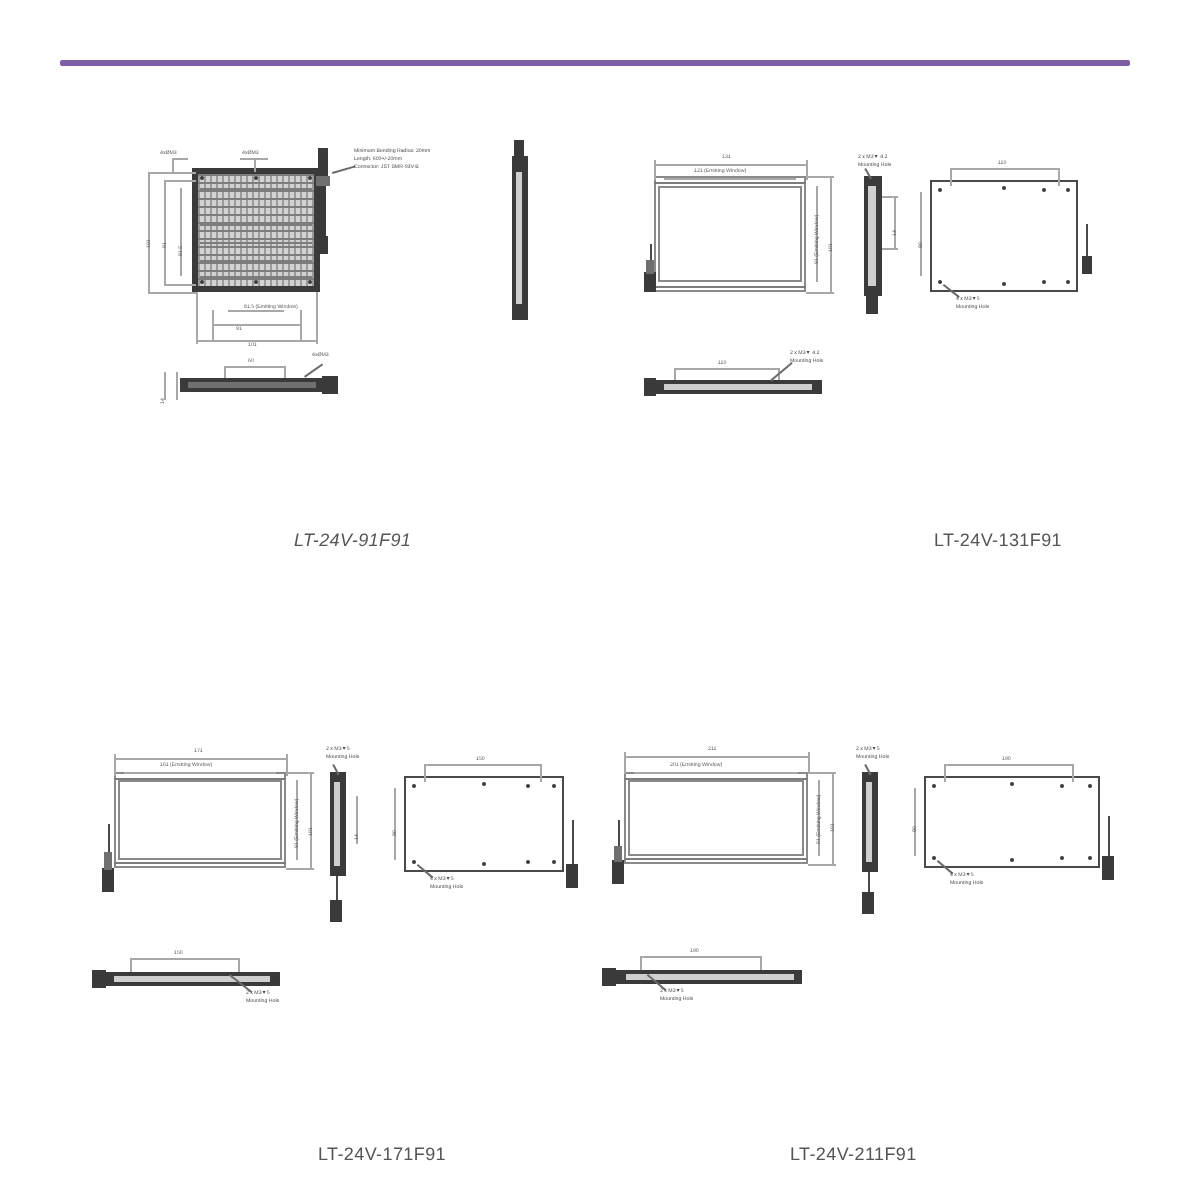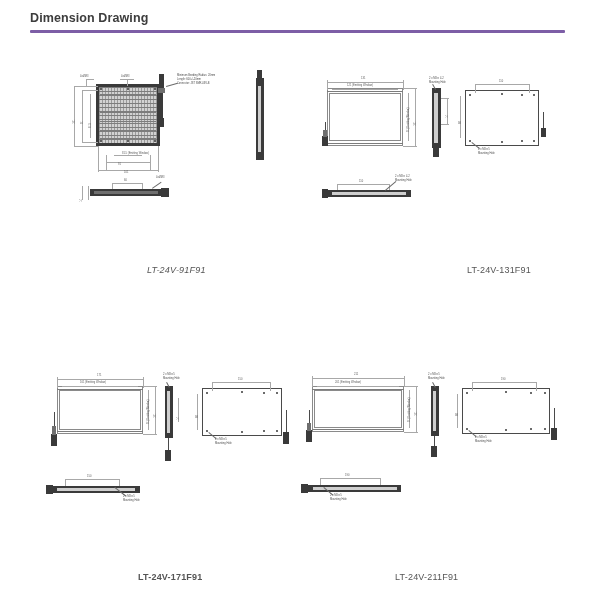--- a/index.html
+++ b/index.html
@@ -57,21 +57,20 @@
   }
   .vtxt{transform:rotate(-90deg);transform-origin:0 0;}
   .lead{position:absolute;background:#6a6a6a;height:1px;transform-origin:0 0;}
 </style>
 </head>
 <body>
 
 <div class="page">
 
   <div class="header">
-    <div class="header-title">Dimension Drawing</div>
     <div class="header-rule"></div>
   </div>
 
   <div class="group" style="left:60px;top:62px;width:230px;height:160px;">
 
     <div class="hatch-v" style="left:38px;top:24px;width:60px;height:58px;"></div>
 
     <div class="ln h thin" style="left:40px;top:32px;width:56px;"></div>
     <div class="ln h thin" style="left:40px;top:41px;width:56px;"></div>
     <div class="ln h thin" style="left:40px;top:50px;width:56px;"></div>
@@ -279,21 +278,21 @@
     <div class="fill-light" style="left:22px;top:120px;width:78px;height:3px;"></div>
     <div class="fill-dark" style="left:11px;top:117px;width:7px;height:9px;"></div>
     <div class="ln h faint" style="left:30px;top:111px;width:54px;"></div>
     <div class="ln v faint" style="left:30px;top:111px;height:7px;"></div>
     <div class="ln v faint" style="left:84px;top:111px;height:7px;"></div>
     <div class="dim-txt" style="left:52px;top:107px;">150</div>
     <div class="lead" style="left:80px;top:119px;width:14px;transform:rotate(38deg);"></div>
     <div class="note-txt" style="left:88px;top:127px;">2 x M3▼5
 Mounting Hole</div>
   </div>
-  <div class="group-label" style="left:138px;top:572px;font-weight:bold;">LT-24V-171F91</div>
+  <div class="group-label" style="left:159px;top:572px;">LT-24V-171F91</div>
 
   <div class="group" style="left:290px;top:368px;width:280px;height:140px;">
 
     <div class="box thin" style="left:22px;top:18px;width:92px;height:46px;"></div>
     <div class="box thin" style="left:24px;top:22px;width:88px;height:38px;"></div>
     <div class="ln h thin" style="left:22px;top:21px;width:92px;"></div>
     <div class="ln h thin" style="left:22px;top:61px;width:92px;"></div>
     <div class="ln v" style="left:19px;top:42px;height:24px;"></div>
     <div class="fill-dark" style="left:16px;top:62px;width:6px;height:12px;"></div>
     <div class="fill-mid" style="left:17px;top:55px;width:4px;height:8px;"></div>

